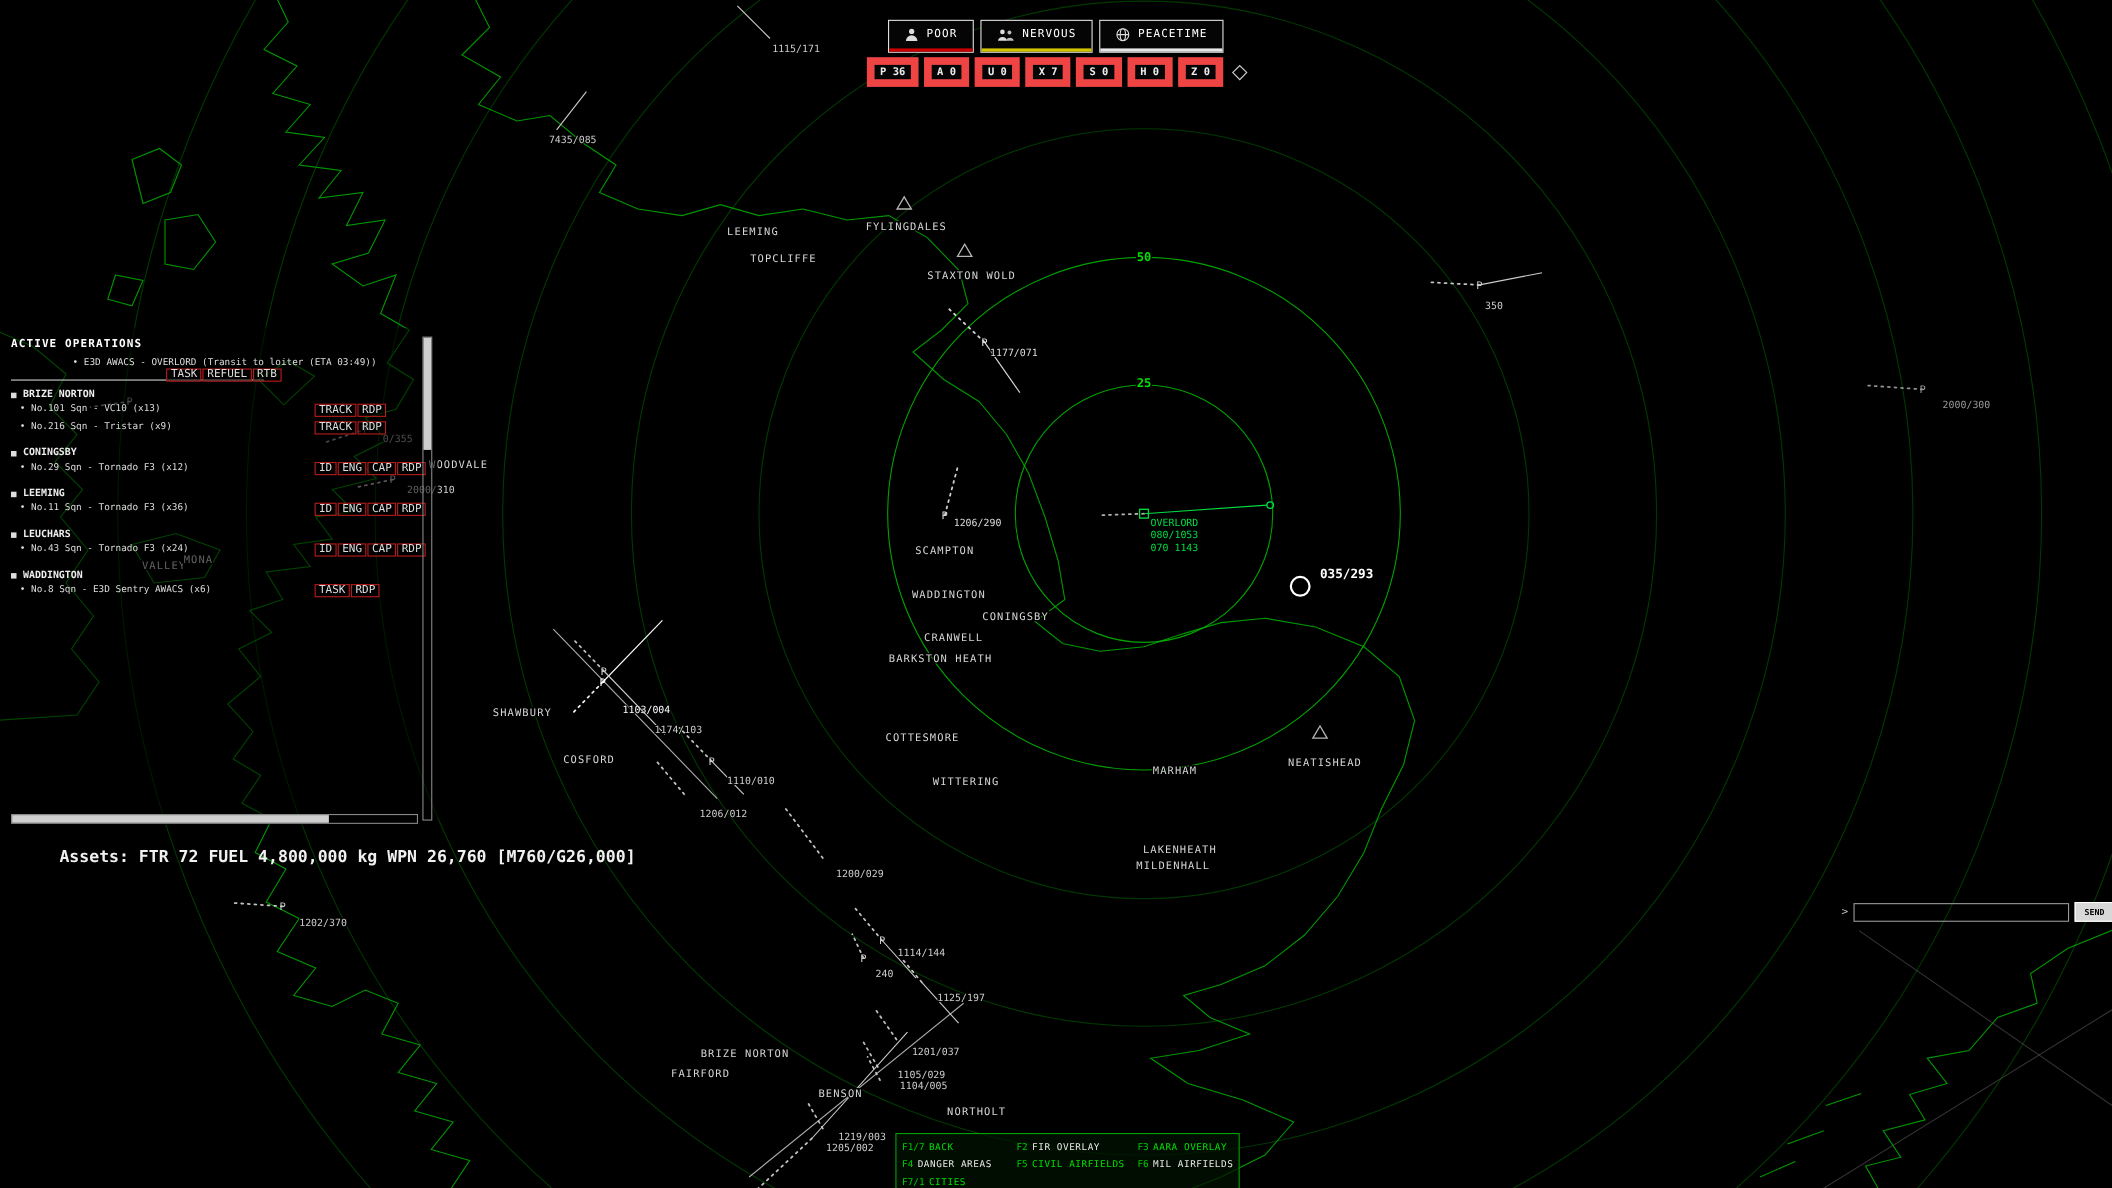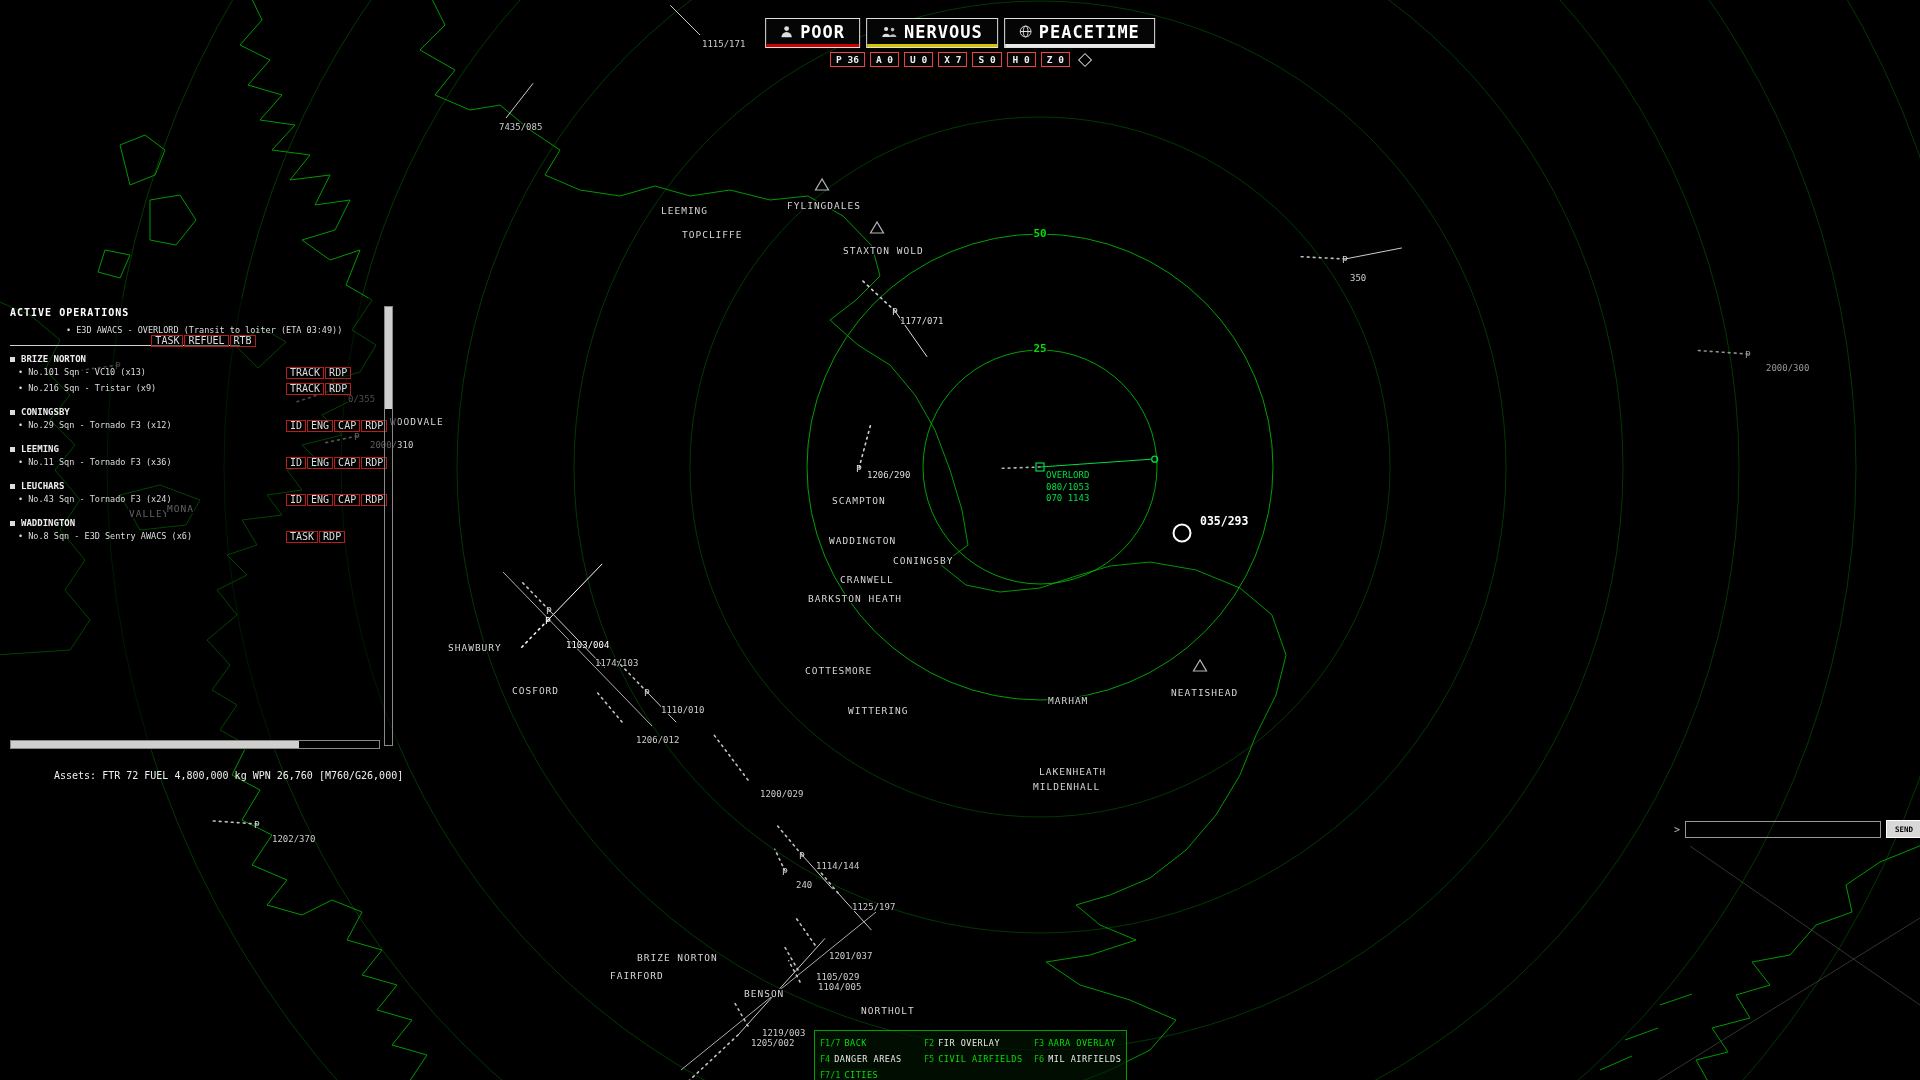--- a/index.html
+++ b/index.html
@@ -10,47 +10,47 @@
   #map-svg text{font-family:"DejaVu Sans Mono","Liberation Mono",monospace;}
   .place{fill:#d5d5d5;font-size:9.5px;letter-spacing:1px;}
   .rl{fill:#00dd00;font-size:11px;font-weight:bold;}
 
   #top-header{top:3px;left:0;width:100%;text-align:center;font-size:9px;color:#c8c8c8;white-space:nowrap;}
   #top-header .grn{color:#00e000;}
 
   #status-row{top:18px;left:50%;transform:translateX(-50%);display:flex;gap:6px;}
   .status-box{position:relative;display:flex;align-items:center;gap:7px;height:25px;padding:0 14px 3px;
               border:1px solid #e0e0e0;background:#050505;}
-  .status-label{font-size:17px;font-weight:bold;color:#fff;letter-spacing:1px;}
+  .status-label{font-size:10px;font-weight:normal;color:#fff;letter-spacing:1px;}
   .status-icon{display:flex;align-items:center;}
   .status-bar{position:absolute;left:0;right:0;bottom:0;height:3px;}
 
   #counter-row{top:52px;left:50%;transform:translateX(-50%);display:flex;gap:5px;align-items:center;}
-  .counter-box{border:1px solid #ef4444;background:#050505;color:#eee;font-size:9.5px;font-weight:bold;padding:1px 5px;white-space:nowrap;}
+  .counter-box{border:7px solid #ef4444;background:#050505;color:#eee;font-size:9.5px;font-weight:bold;padding:1px 5px;white-space:nowrap;}
   .diamond{width:8px;height:8px;border:1px solid #ccc;transform:rotate(45deg);margin-left:5px;display:inline-block;}
 
   #ops-panel{left:0;top:298px;width:398px;height:452px;background:rgba(0,0,0,0.55);
              padding:9px 0 0 10px;box-sizing:border-box;}
   .ops-title{font-size:10px;font-weight:bold;letter-spacing:1px;color:#fff;height:18px;}
   .op-row{display:flex;align-items:center;height:16px;font-size:8.5px;color:#ddd;white-space:nowrap;flex-direction:column;}
   .op-text{width:276px;}
   .sqn-row{display:flex;align-items:flex-start;height:16px;font-size:8.5px;color:#ddd;white-space:nowrap;padding-left:8px;}
   .sqn-text{width:268px;}
   .grp-row{display:flex;align-items:center;gap:6px;height:16px;margin-top:5px;font-size:9px;font-weight:bold;color:#eee;}
   .grp-sq{width:5px;height:5px;background:#ddd;display:inline-block;}
   .btns{display:flex;}
   .pbtn{border:1px solid #b91c1c;background:rgba(0,0,0,.5);color:#ddd;font-size:10px;line-height:10px;padding:0 3px;margin-right:1px;cursor:default;}
   .ops-divider{width:230px;border-top:1px solid #cfcfcf;margin:4px 0 2px;}
 
   #v-scroll{left:384px;top:306px;width:9px;height:440px;border:1px solid #888;box-sizing:border-box;}
   #v-thumb{width:100%;height:102px;background:#cfcfcf;}
   #h-scroll{left:10px;top:740px;width:370px;height:9px;border:1px solid #888;box-sizing:border-box;}
   #h-thumb{height:100%;width:288px;background:#cfcfcf;}
 
-  #assets-line{left:54px;top:770px;font-size:10px;font-weight:normal;color:#f0f0f0;white-space:nowrap;}
+  #assets-line{left:54px;top:770px;font-size:15px;font-weight:bold;color:#f0f0f0;white-space:nowrap;}
 
   #messages{left:1680px;top:224px;width:240px;font-size:8.5px;}
   .msg-title{color:#fff;font-weight:bold;height:14px;white-space:nowrap;}
   .msg-body{color:#cfcfcf;height:13px;margin-bottom:9px;white-space:nowrap;}
 
   #chat{left:1674px;top:820px;display:flex;align-items:center;gap:5px;}
   #chat-prompt{color:#bbb;font-size:10px;}
   #chat-input{width:188px;height:15px;background:transparent;border:1px solid #999;color:#ddd;font-size:9px;font-family:inherit;padding:0 3px;outline:none;}
   #chat-send{width:34px;height:16px;background:#d8d8d8;color:#000;font-size:7.5px;font-weight:bold;border:1px solid #fff;display:flex;align-items:center;justify-content:center;}
 

